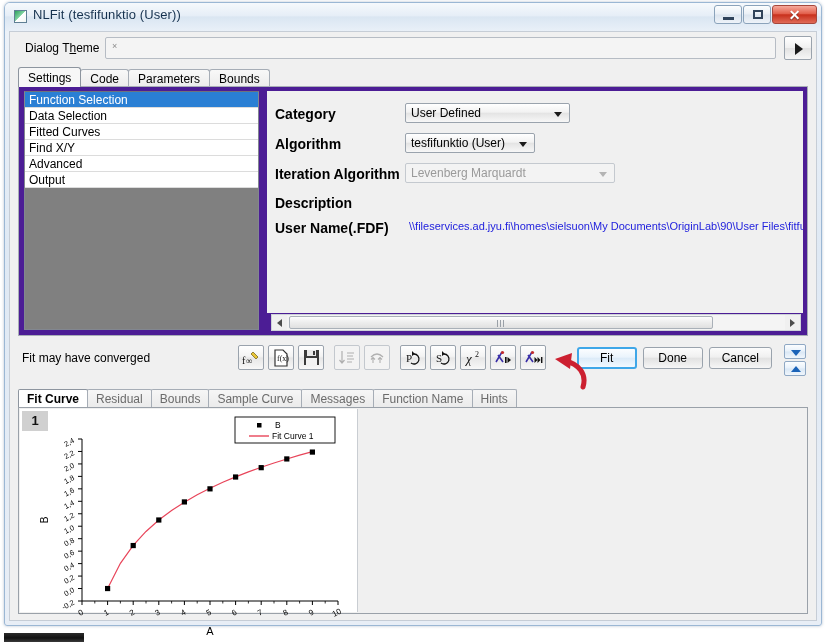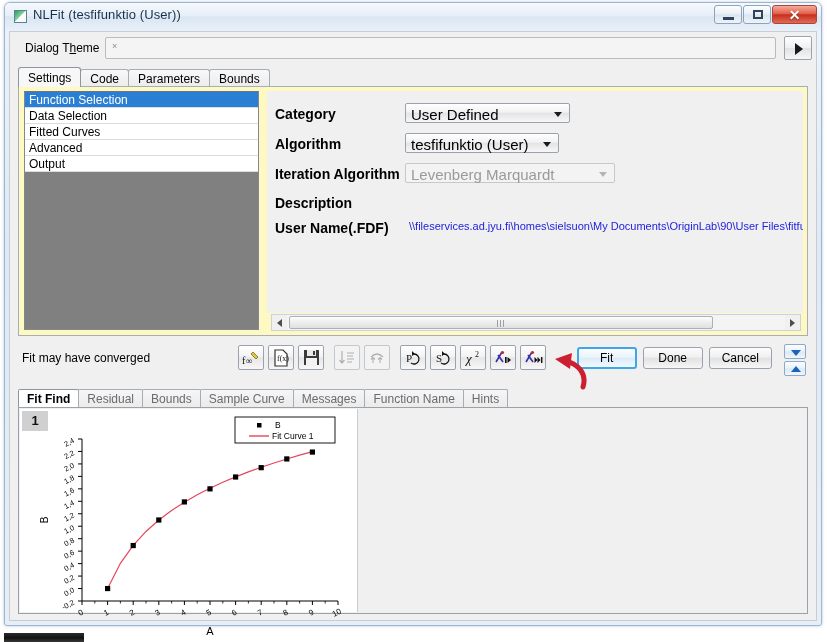--- a/index.html
+++ b/index.html
@@ -89,21 +89,21 @@
     position:relative;
   }
   .tab.active {
     height:20px; line-height:20px; background:#f7f7f7; z-index:3;
     border-color:#8d959f;
   }
 
   
   .settings-pane {
     position:absolute; left:8px; top:54px; right:8px; height:250px;
-    background:#fef9c3; border:1px solid #a8aeb6;
+    background:#4c1d95; border:1px solid #a8aeb6;
   }
   .tree {
     position:absolute; left:5px; top:4px; width:235px; bottom:5px;
     background:#808080; border:1px solid #828790; border-top-color:#6f747c;
     overflow:hidden;
   }
   .tree-item {
     height:16px; line-height:16px; font-size:12px; padding-left:4px;
     background:#ffffff; color:#000; border-bottom:1px solid #dcdcdc;
     white-space:nowrap;
@@ -113,21 +113,21 @@
   .form {
     position:absolute; left:248px; top:4px; right:4px; bottom:22px;
     background:#f0f0f0; overflow:hidden;
   }
   .frow { position:absolute; left:8px; right:4px; height:22px; }
   .flabel { position:absolute; left:0; top:3px; font-size:14px; font-weight:bold; color:#000; white-space:nowrap;}
   .combo {
     position:absolute; height:20px;
     border:1px solid #9aa3ad; border-radius:2px;
     background: linear-gradient(to bottom,#ffffff 0%, #f2f2f2 45%, #e4e4e4 52%, #f7f7f7 100%);
-    font-size:15px; color:#000;padding-left:8px;
+    font-size:12px; color:#000;padding-left:8px;
   }
   .combo .ctext { position:absolute; left:5px; top:2px; white-space:nowrap; }
   .combo .carrow {
     position:absolute; right:7px; top:8px; width:0;height:0;
     border-top:5px solid #1a1a1a;border-left:4px solid transparent;border-right:4px solid transparent;
   }
   .combo.disabled {
     background:#f3f3f3; border-color:#c4c9cf;
   }
   .combo.disabled .ctext { color:#9a9a9a; }
@@ -258,37 +258,38 @@
         <div class="tab"><span>Parameters</span></div>
         <div class="tab"><span>Bounds</span></div>
       </div>
 
       <div class="settings-pane">
 
         <div class="tree">
           <div class="tree-item selected"><span>Function Selection</span></div>
           <div class="tree-item"><span>Data Selection</span></div>
           <div class="tree-item"><span>Fitted Curves</span></div>
+          <div class="tree-item"><span>Find X/Y</span></div>
           <div class="tree-item"><span>Advanced</span></div>
           <div class="tree-item"><span>Output</span></div>
         </div>
 
         <div class="form">
 
           <div class="frow" style="top:12px;">
             <div class="flabel">Category</div>
             <div class="combo" style="left:130px; width:165px;">
               <span class="ctext">User Defined</span>
               <span class="carrow"></span>
             </div>
           </div>
 
           <div class="frow" style="top:42px;">
             <div class="flabel">Algorithm</div>
-            <div class="combo" style="left:130px; width:154px;">
+            <div class="combo" style="left:130px; width:130px;">
               <span class="ctext">tesfifunktio (User)</span>
               <span class="carrow"></span>
             </div>
           </div>
 
           <div class="frow" style="top:72px;text-align:right;">
             <div class="flabel">Iteration Algorithm</div>
             <div class="combo disabled" style="left:130px; width:210px;">
               <span class="ctext">Levenberg Marquardt</span>
               <span class="carrow"></span>
@@ -432,21 +433,21 @@
             </div>
         </div>
       </div>
 
       <svg class="redarrow" viewBox="0 0 46 40">
         <path d="M30 37 C34 24 26 14 12 11" stroke="#cc2030" stroke-width="5" fill="none" stroke-linecap="round"></path>
         <path d="M2 9 L19 3 L17 19 Z" fill="#cc2030"></path>
       </svg>
 
       <div class="btabstrip">
-        <div class="btab active"><span>Fit Find</span></div>
+        <div class="btab active"><span>Fit Curve</span></div>
         <div class="btab"><span>Residual</span></div>
         <div class="btab"><span>Bounds</span></div>
         <div class="btab"><span>Sample Curve</span></div>
         <div class="btab"><span>Messages</span></div>
         <div class="btab"><span>Function Name</span></div>
         <div class="btab"><span>Hints</span></div>
       </div>
 
       <div class="graphpane">
         <div class="graphcard">

